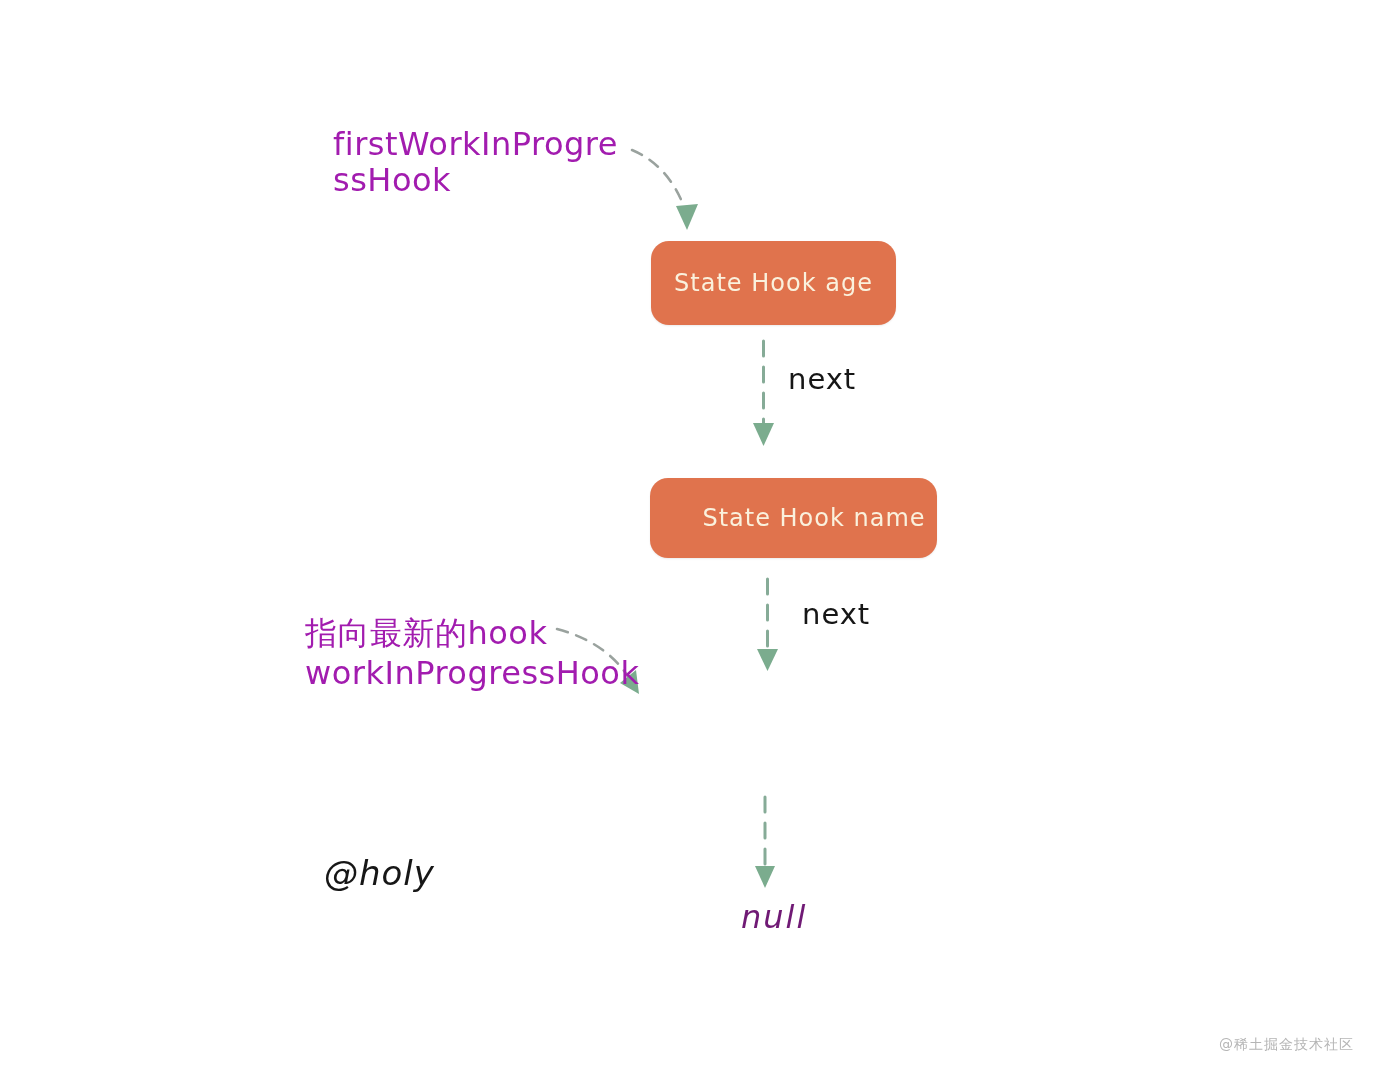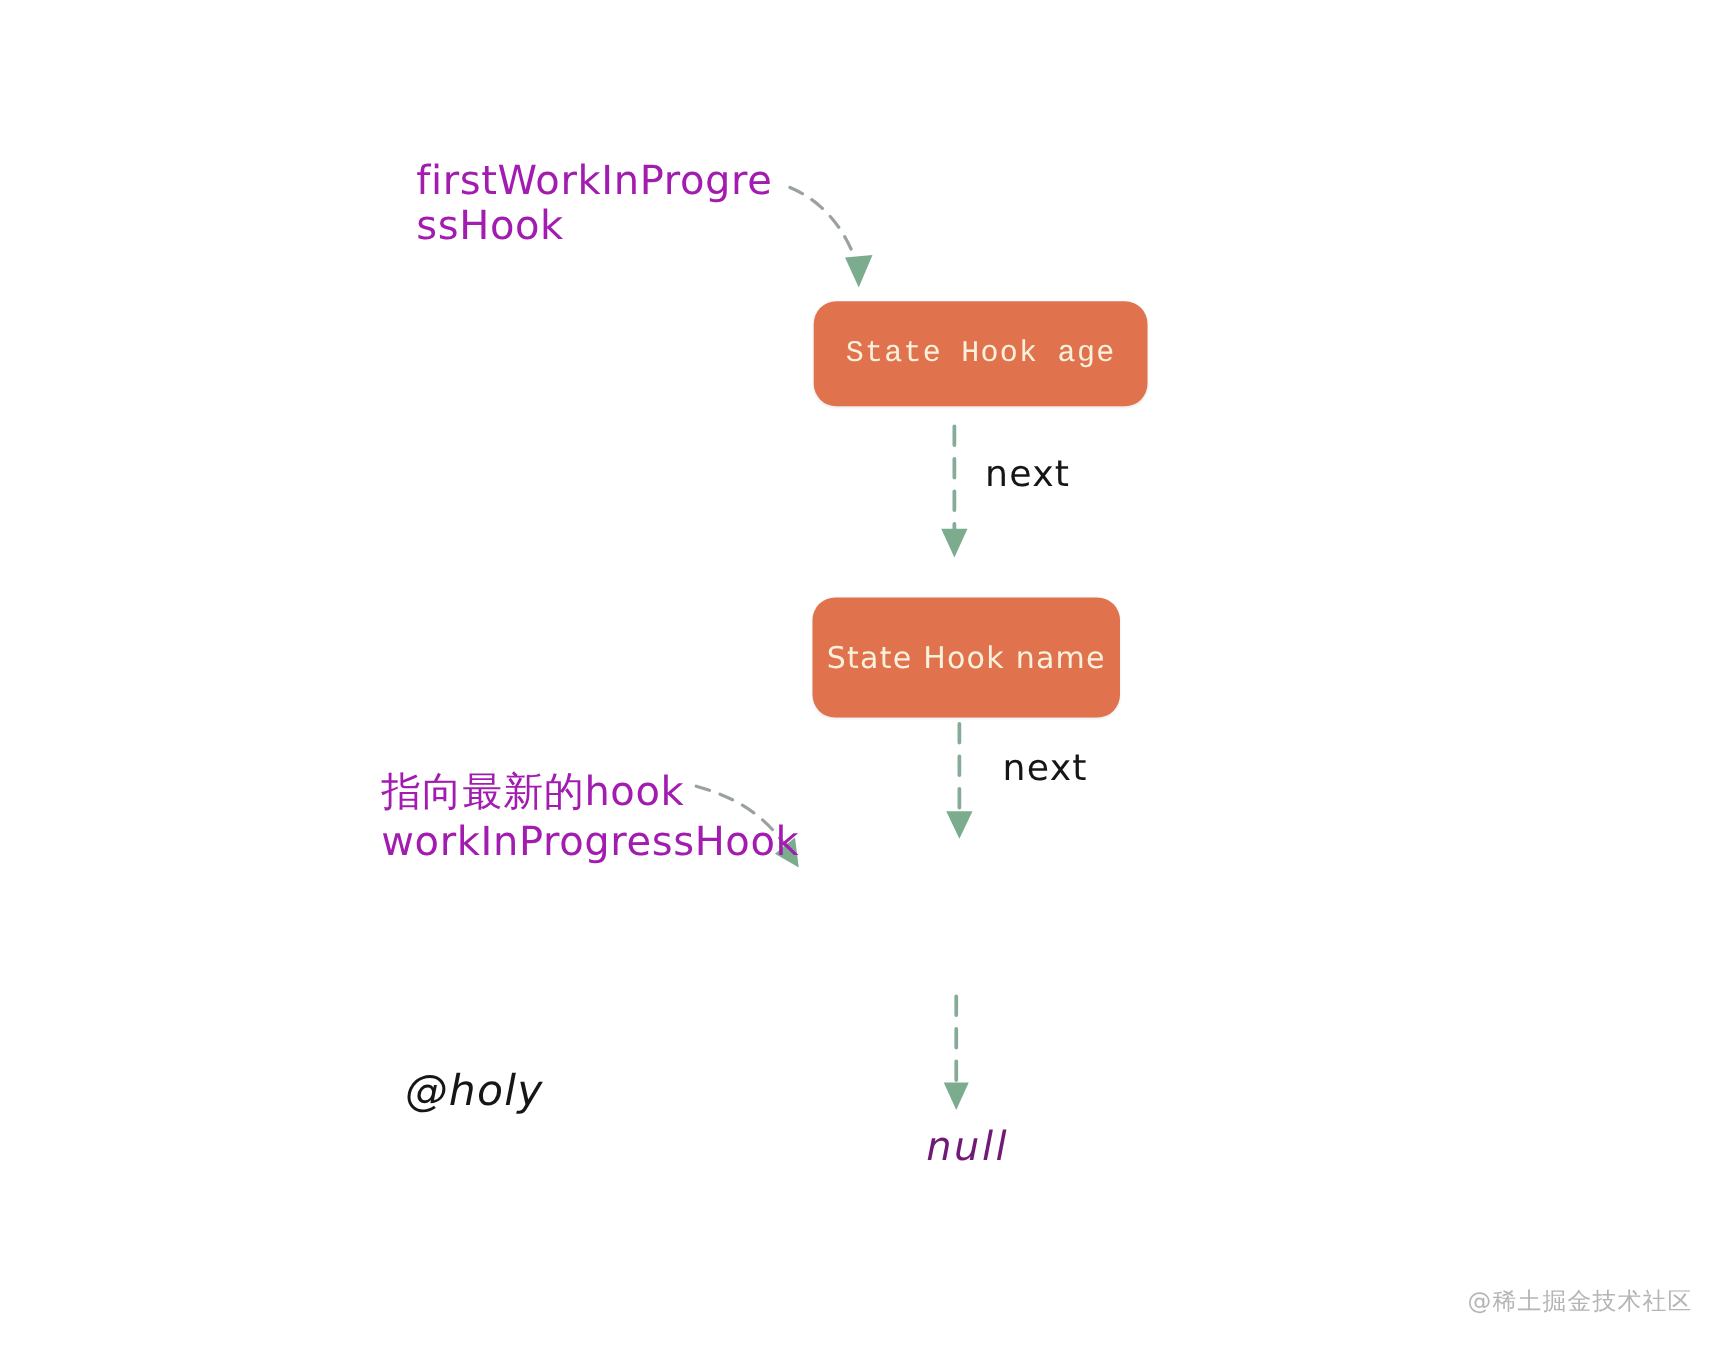--- a/index.html
+++ b/index.html
@@ -27,22 +27,22 @@
     background: #e0734d;
     border-radius: 18px;
     display: flex;
     align-items: center;
     justify-content: center;
     color: #faf1dd;
     font-size: 24px;
     letter-spacing: 1px;
     box-shadow: 0 1px 2px rgba(0,0,0,0.08);
   }
-  .node-1 { left: 651px; top: 241px; width: 267px; height: 84px; font-family: Liberation Mono, monospace; }
-  .node-2 { left: 650px; top: 478px; width: 246px; height: 96px; }
+  .node-1 { left: 651px; top: 241px; width: 245px; height: 84px; }
+  .node-2 { left: 650px; top: 478px; width: 246px; height: 80px; padding-left: 41px; }
   .node-3 { left: 650px; top: 692px; width: 244px; height: 81px;
             font-family: "Liberation Serif", serif; letter-spacing: 0.5px; }
   .pointer-label {
     position: absolute;
     color: #a21caf;
     font-size: 32px;
     line-height: 36px;
     letter-spacing: 0.5px;
   }
   .label-first {
@@ -77,21 +77,21 @@
     left: 324px; top: 853px;
     color: #161616;
     font-size: 34px;
     font-style: italic;
     letter-spacing: 1px;
   }
   .watermark {
     position: absolute;
     right: 28px; bottom: 22px;
     color: #b5b5b5;
-    font-size: 19px;
+    font-size: 14px;
     letter-spacing: 1px;
   }
 </style>
 </head>
 <body>
 
 <div class="canvas">
 
   <svg class="arrow-layer" viewBox="0 0 1382 1076" xmlns="http://www.w3.org/2000/svg">
 

